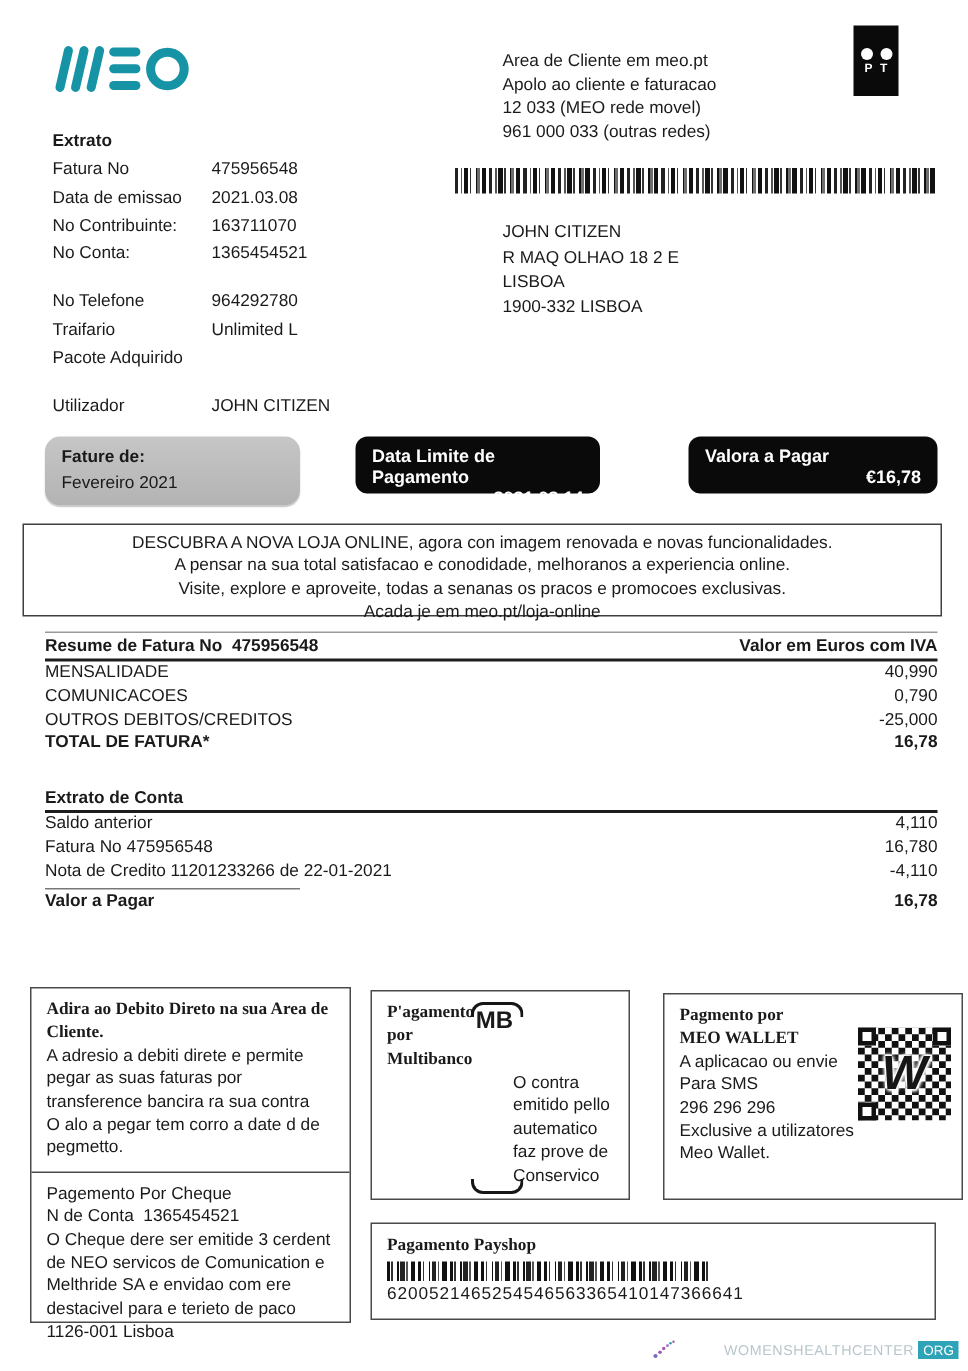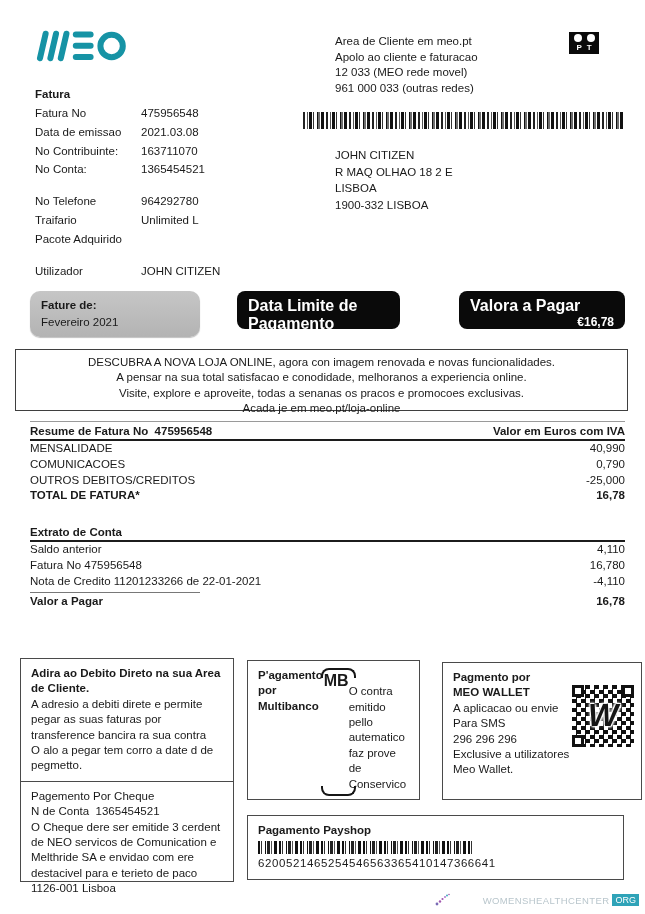--- a/index.html
+++ b/index.html
@@ -4,21 +4,21 @@
 <style>
   html,body { margin:0; padding:0; background:#ffffff; }
   .page {
     position:relative; width:645px; height:914px; margin:0 auto;
     background:#ffffff; font-family:"Liberation Sans", sans-serif;
     color:#1a1a1a; overflow:hidden; font-size:11.5px;
   }
   
   .logo { position:absolute; left:34px; top:26px; }
   .contact { position:absolute; left:335px; top:34px; line-height:15.5px; font-size:11.5px; }
-  .pt-icon { position:absolute; left:569px; top:32px; width:30px; height:22px; background:#0a0a0a;
+  .pt-icon { position:absolute; left:569px; top:17px; width:30px; height:47px; background:#0a0a0a;
     display:flex; flex-direction:column; align-items:center; justify-content:center; gap:2px; }
   .pt-dots { display:flex; gap:5px; }
   .pt-dots span { width:8px; height:8px; border-radius:50%; background:#fff; }
   .pt-letters { color:#fff; font-size:8px; font-weight:700; letter-spacing:5px; text-indent:5px; line-height:8px; }
   
   .meta { position:absolute; left:35px; top:88px; }
   .meta-title { font-weight:700; margin-bottom:4px; }
   .meta-row { display:flex; line-height:18.8px; }
   .meta-row .lbl { width:106px; }
   .meta-gap { height:13px; }
@@ -32,42 +32,42 @@
   
   .box-period { position:absolute; left:30px; top:291px; width:148px; height:34px;
     background:linear-gradient(#c6c6c6,#b3b3b3); border-radius:10px; padding:6px 11px;
     box-shadow:0 1px 1px rgba(0,0,0,.25); }
   .box-period .b-lbl { font-weight:700; line-height:17px; }
   .box-period .b-val { line-height:17px; }
   .pill-black { position:absolute; top:291px; height:26px; background:#0a0a0a; color:#fff;
     border-radius:8px; padding:6px 11px; display:flex; flex-direction:column; justify-content:space-between; }
   .pill-due { left:237px; width:141px; }
   .pill-amount { left:459px; width:144px; }
-  .pill-black .b-lbl { font-weight:700; font-size:16px; }
+  .pill-black .b-lbl { font-weight:700; font-size:12px; }
   .pill-black .b-val { font-weight:700; font-size:12px; text-align:right; }
   
   .notice { position:absolute; left:15px; top:349px; width:613px; height:62px;
     border:1px solid #3f3f3f; text-align:center; padding-top:5px; box-sizing:border-box;
     line-height:15.3px; font-size:11.5px; }
   
   .tbl { position:absolute; left:30px; width:595px; }
   .resume { top:421px; }
   .extrato { top:524px; }
   .thead { display:flex; justify-content:space-between; font-weight:700;
     border-bottom:2px solid #1c1c1c; padding:2px 0 2px; }
   .resume .thead { border-top:1px solid #9a9a9a; padding-top:3px; }
   .trow { display:flex; justify-content:space-between; line-height:15.8px; }
   .trow.bold { font-weight:700; }
   .pre { white-space:pre-wrap; }
   .half-rule { width:170px; border-top:1px solid #787878; margin:3px 0 1px; }
   
   .paybox { position:absolute; border:1.5px solid #4a4a4a; box-sizing:border-box; background:#fff; }
   .box-debit { left:20px; top:658px; width:214px; height:224px; }
   .pb-inner { padding:7px 10px; line-height:15.4px; font-size:11.5px; }
-  .pb-title { font-weight:700; }
+  .pb-title { font-weight:700;font-family:Liberation Serif, serif; }
   .debit-divider { border-top:1.5px solid #4a4a4a; }
   .box-mb { left:247px; top:660px; width:173px; height:140px; display:flex; flex-direction:column; }
   .mb-logo { position:relative; font-weight:700; font-size:16px; width:30px; text-align:center;
     margin:5px 0 0 1px; letter-spacing:0; }
   .mb-arc { position:absolute; left:-3px; right:-7px; height:8px; }
   .mb-arc.top { top:-5px; border:2px solid #161616; border-bottom:none; border-radius:8px 8px 0 0; }
   .mb-arc.bottom { bottom:-4px; border:2px solid #161616; border-top:none; border-radius:0 0 8px 8px; }
   .mb-body { margin-top:auto; }
   .box-wallet { left:442px; top:662px; width:200px; height:138px; }
   .wallet-text { padding-right:66px; }
@@ -121,21 +121,21 @@
 
   <div class="pt-icon">
     <div class="pt-dots">
         <span></span>
         <span></span>
       </div>
     <div class="pt-letters">PT</div>
   </div>
 
   <div class="meta">
-    <div class="meta-title">Fatura</div>
+    <div class="meta-title">Extrato</div>
     <div class="meta-row">
       <span class="lbl">Fatura No</span>
       <span class="val">475956548</span>
     </div>
     <div class="meta-row">
       <span class="lbl">Data de emissao</span>
       <span class="val">2021.03.08</span>
     </div>
     <div class="meta-row">
       <span class="lbl">No Contribuinte:</span>

